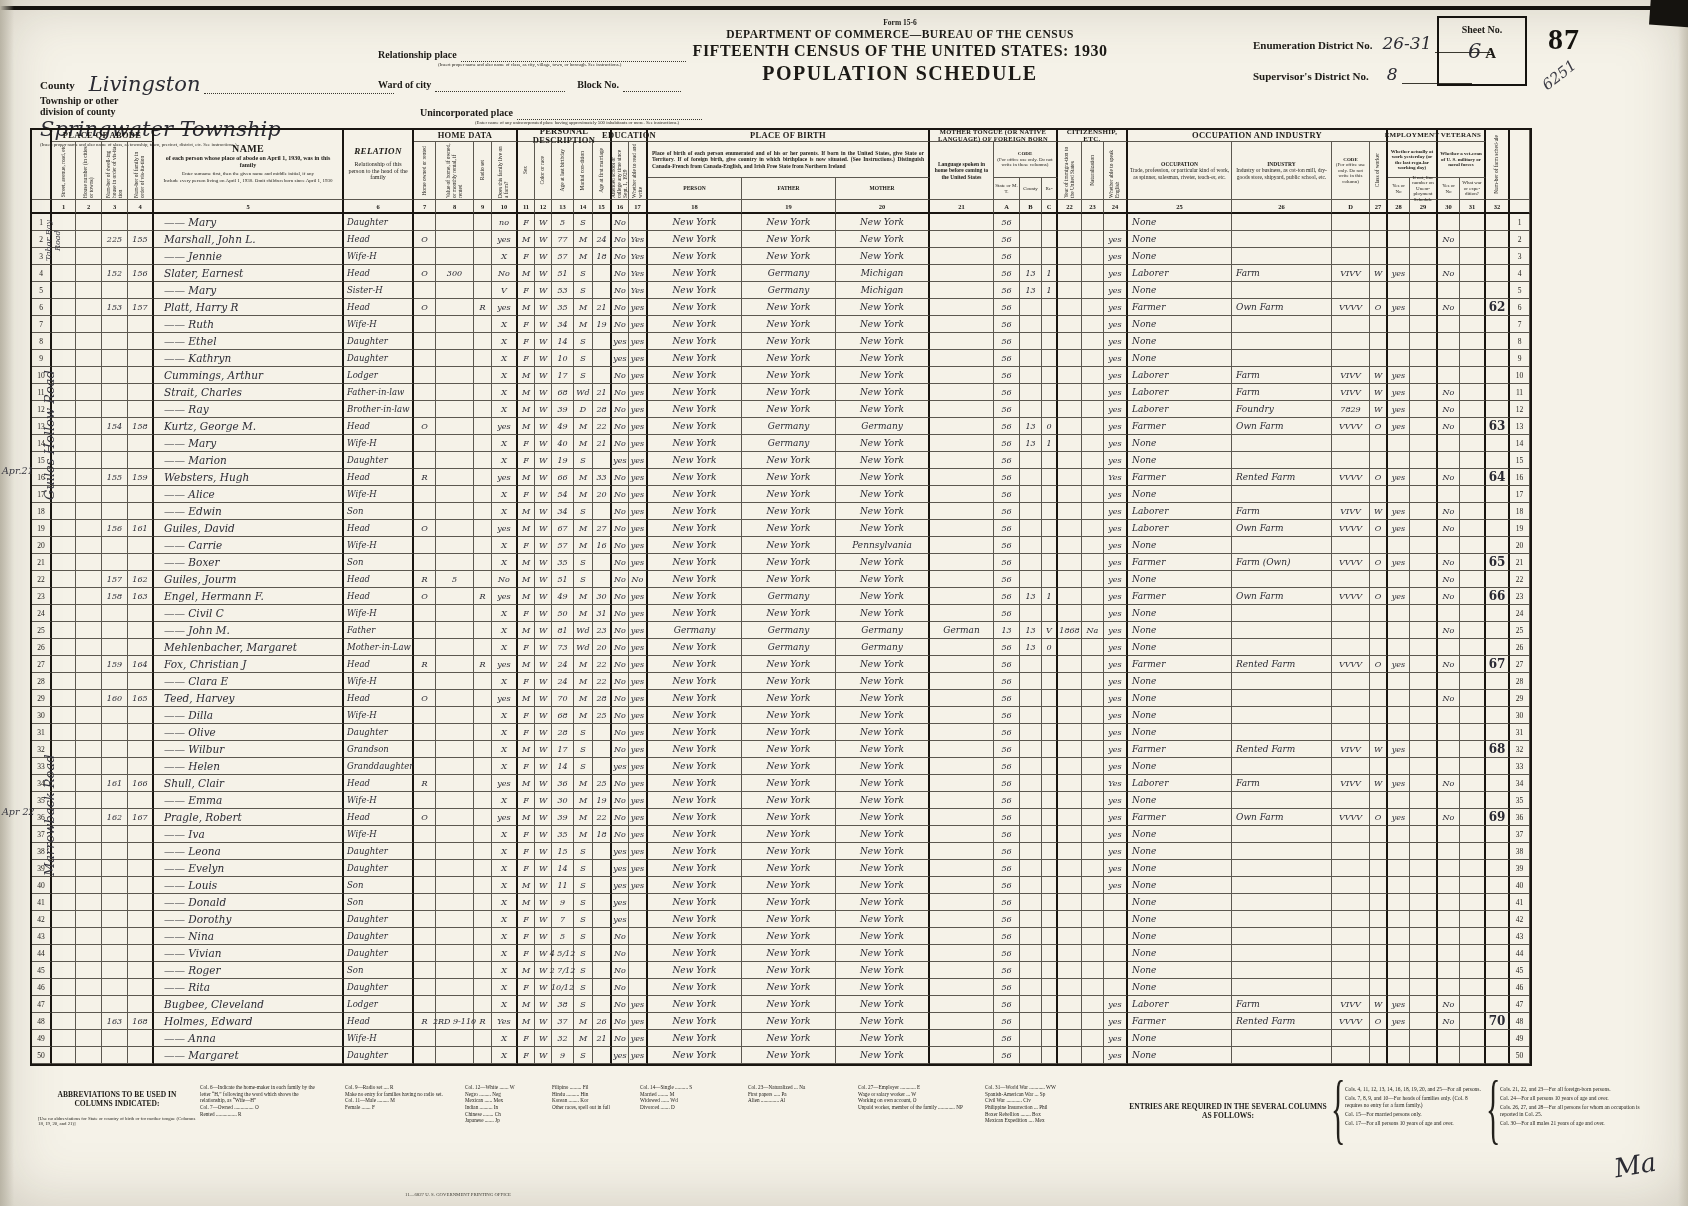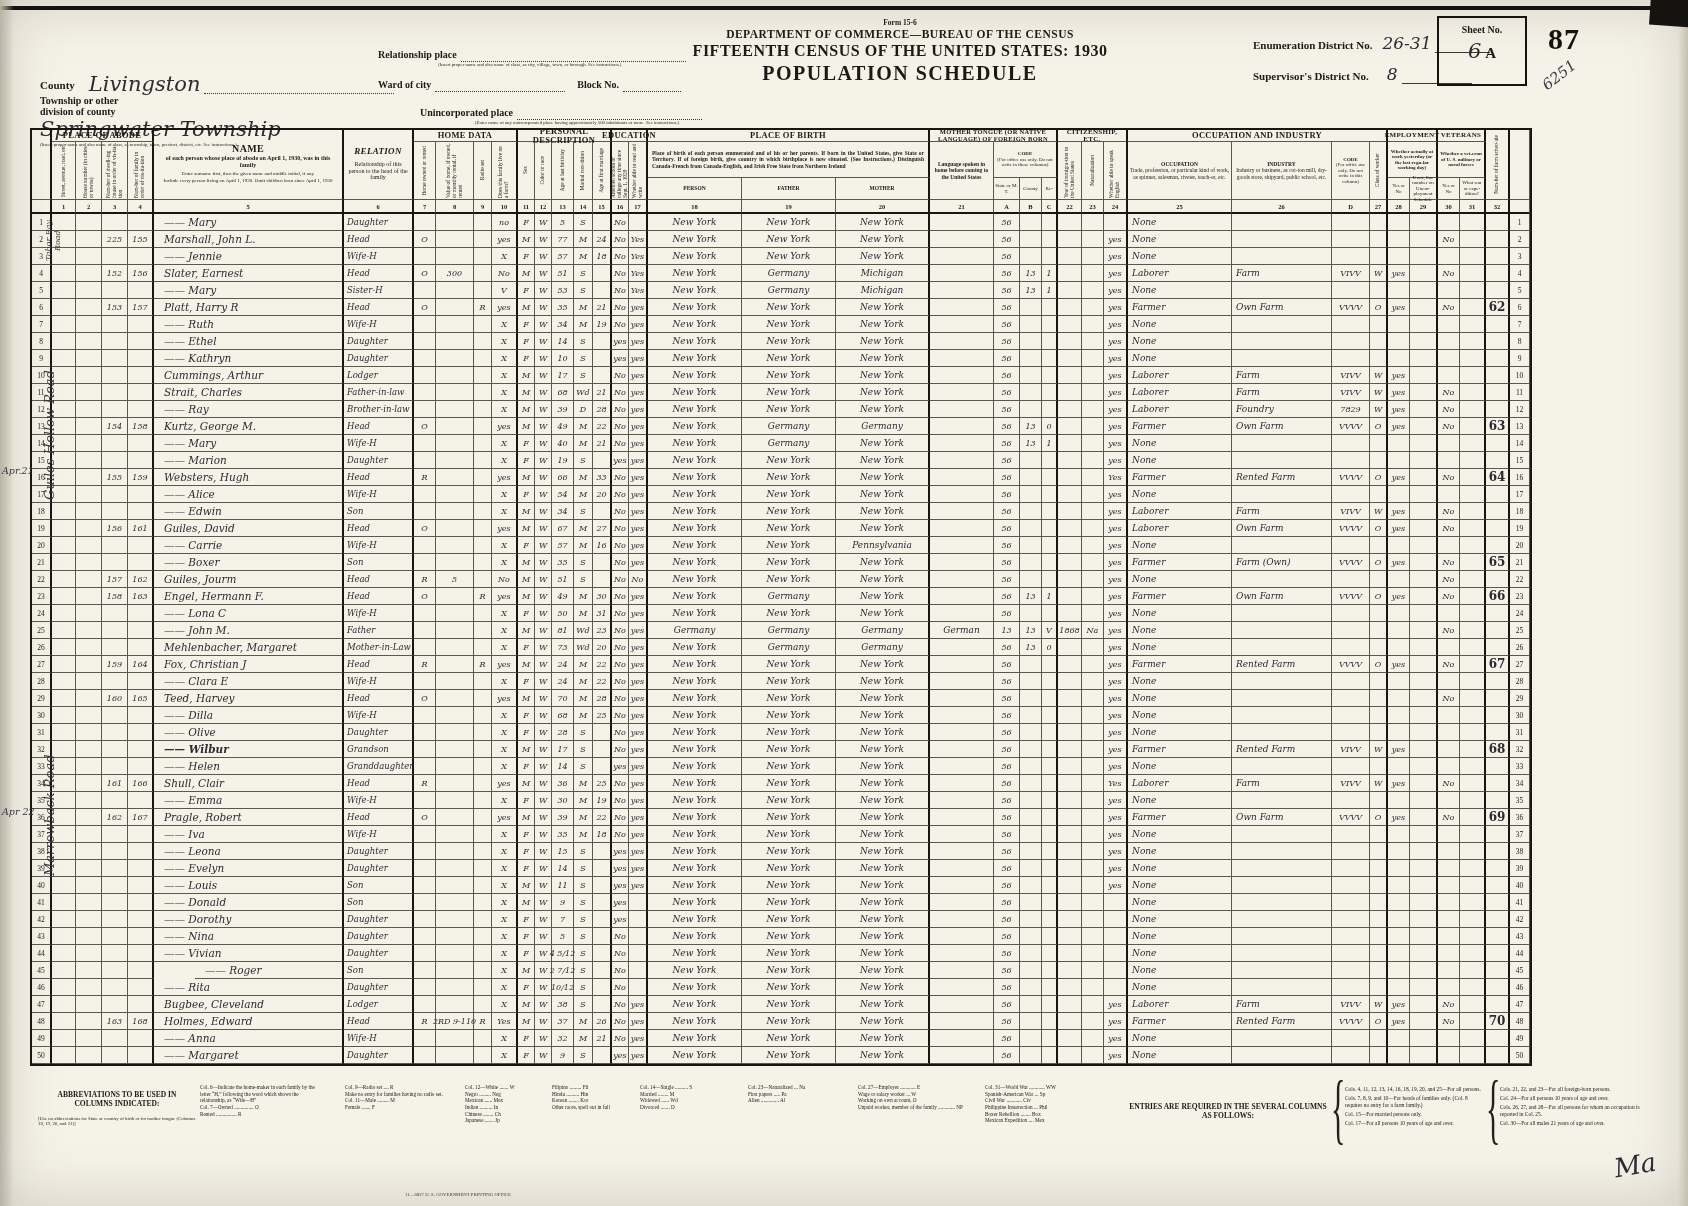--- a/index.html
+++ b/index.html
@@ -1162,21 +1162,21 @@
       <div class="c hwc fl hr" style="grid-area: 27 / 34 / 28 / 35;"></div>
       <div class="c hwc fl" style="grid-area: 27 / 35 / 28 / 36;">No</div>
       <div class="c hwc fl hr" style="grid-area: 27 / 36 / 28 / 37;"></div>
       <div class="c hwc fsv hr" style="grid-area: 27 / 37 / 28 / 38;">66</div>
       <div class="c ln" style="grid-area: 27 / 38 / 28 / 39;">23</div>
       <div class="c ln hr" style="grid-area: 28 / 1 / 29 / 2;">24</div>
       <div class="c hwc fl" style="grid-area: 28 / 2 / 29 / 3;"></div>
       <div class="c hwc fl" style="grid-area: 28 / 3 / 29 / 4;"></div>
       <div class="c hwc fl" style="grid-area: 28 / 4 / 29 / 5;"></div>
       <div class="c hwc fl hr" style="grid-area: 28 / 5 / 29 / 6;"></div>
-      <div class="c hwc nm hr" style="grid-area: 28 / 6 / 29 / 7;">—— Lona C</div>
+      <div class="c hwc nm hr" style="grid-area: 28 / 6 / 29 / 7;">—— Civil C</div>
       <div class="c hwc rl hr" style="grid-area: 28 / 7 / 29 / 8;">Wife-H</div>
       <div class="c hwc fl" style="grid-area: 28 / 8 / 29 / 9;"></div>
       <div class="c hwc fl" style="grid-area: 28 / 9 / 29 / 10;"></div>
       <div class="c hwc fl" style="grid-area: 28 / 10 / 29 / 11;"></div>
       <div class="c hwc fl hr" style="grid-area: 28 / 11 / 29 / 12;">X</div>
       <div class="c hwc fl" style="grid-area: 28 / 12 / 29 / 13;">F</div>
       <div class="c hwc fl" style="grid-area: 28 / 13 / 29 / 14;">W</div>
       <div class="c hwc fl" style="grid-area: 28 / 14 / 29 / 15;">50</div>
       <div class="c hwc fl" style="grid-area: 28 / 15 / 29 / 16;">M</div>
       <div class="c hwc fl hr" style="grid-area: 28 / 16 / 29 / 17;">31</div>
@@ -1466,21 +1466,21 @@
       <div class="c hwc fl hr" style="grid-area: 35 / 34 / 36 / 35;"></div>
       <div class="c hwc fl" style="grid-area: 35 / 35 / 36 / 36;"></div>
       <div class="c hwc fl hr" style="grid-area: 35 / 36 / 36 / 37;"></div>
       <div class="c hwc fsv hr" style="grid-area: 35 / 37 / 36 / 38;"></div>
       <div class="c ln" style="grid-area: 35 / 38 / 36 / 39;">31</div>
       <div class="c ln hr" style="grid-area: 36 / 1 / 37 / 2;">32</div>
       <div class="c hwc fl" style="grid-area: 36 / 2 / 37 / 3;"></div>
       <div class="c hwc fl" style="grid-area: 36 / 3 / 37 / 4;"></div>
       <div class="c hwc fl" style="grid-area: 36 / 4 / 37 / 5;"></div>
       <div class="c hwc fl hr" style="grid-area: 36 / 5 / 37 / 6;"></div>
-      <div class="c hwc nm hr" style="grid-area: 36 / 6 / 37 / 7; font-weight: bold;">—— Wilbur</div>
+      <div class="c hwc nm hr" style="grid-area: 36 / 6 / 37 / 7;">—— Wilbur</div>
       <div class="c hwc rl hr" style="grid-area: 36 / 7 / 37 / 8;">Grandson</div>
       <div class="c hwc fl" style="grid-area: 36 / 8 / 37 / 9;"></div>
       <div class="c hwc fl" style="grid-area: 36 / 9 / 37 / 10;"></div>
       <div class="c hwc fl" style="grid-area: 36 / 10 / 37 / 11;"></div>
       <div class="c hwc fl hr" style="grid-area: 36 / 11 / 37 / 12;">X</div>
       <div class="c hwc fl" style="grid-area: 36 / 12 / 37 / 13;">M</div>
       <div class="c hwc fl" style="grid-area: 36 / 13 / 37 / 14;">W</div>
       <div class="c hwc fl" style="grid-area: 36 / 14 / 37 / 15;">17</div>
       <div class="c hwc fl" style="grid-area: 36 / 15 / 37 / 16;">S</div>
       <div class="c hwc fl hr" style="grid-area: 36 / 16 / 37 / 17;"></div>
@@ -1960,21 +1960,21 @@
       <div class="c hwc fl hr" style="grid-area: 48 / 34 / 49 / 35;"></div>
       <div class="c hwc fl" style="grid-area: 48 / 35 / 49 / 36;"></div>
       <div class="c hwc fl hr" style="grid-area: 48 / 36 / 49 / 37;"></div>
       <div class="c hwc fsv hr" style="grid-area: 48 / 37 / 49 / 38;"></div>
       <div class="c ln" style="grid-area: 48 / 38 / 49 / 39;">44</div>
       <div class="c ln hr" style="grid-area: 49 / 1 / 50 / 2;">45</div>
       <div class="c hwc fl" style="grid-area: 49 / 2 / 50 / 3;"></div>
       <div class="c hwc fl" style="grid-area: 49 / 3 / 50 / 4;"></div>
       <div class="c hwc fl" style="grid-area: 49 / 4 / 50 / 5;"></div>
       <div class="c hwc fl hr" style="grid-area: 49 / 5 / 50 / 6;"></div>
-      <div class="c hwc nm hr" style="grid-area: 49 / 6 / 50 / 7; margin-left: 41px;">—— Roger</div>
+      <div class="c hwc nm hr" style="grid-area: 49 / 6 / 50 / 7;">—— Roger</div>
       <div class="c hwc rl hr" style="grid-area: 49 / 7 / 50 / 8;">Son</div>
       <div class="c hwc fl" style="grid-area: 49 / 8 / 50 / 9;"></div>
       <div class="c hwc fl" style="grid-area: 49 / 9 / 50 / 10;"></div>
       <div class="c hwc fl" style="grid-area: 49 / 10 / 50 / 11;"></div>
       <div class="c hwc fl hr" style="grid-area: 49 / 11 / 50 / 12;">X</div>
       <div class="c hwc fl" style="grid-area: 49 / 12 / 50 / 13;">M</div>
       <div class="c hwc fl" style="grid-area: 49 / 13 / 50 / 14;">W</div>
       <div class="c hwc fl" style="grid-area: 49 / 14 / 50 / 15;">2 7/12</div>
       <div class="c hwc fl" style="grid-area: 49 / 15 / 50 / 16;">S</div>
       <div class="c hwc fl hr" style="grid-area: 49 / 16 / 50 / 17;"></div>

